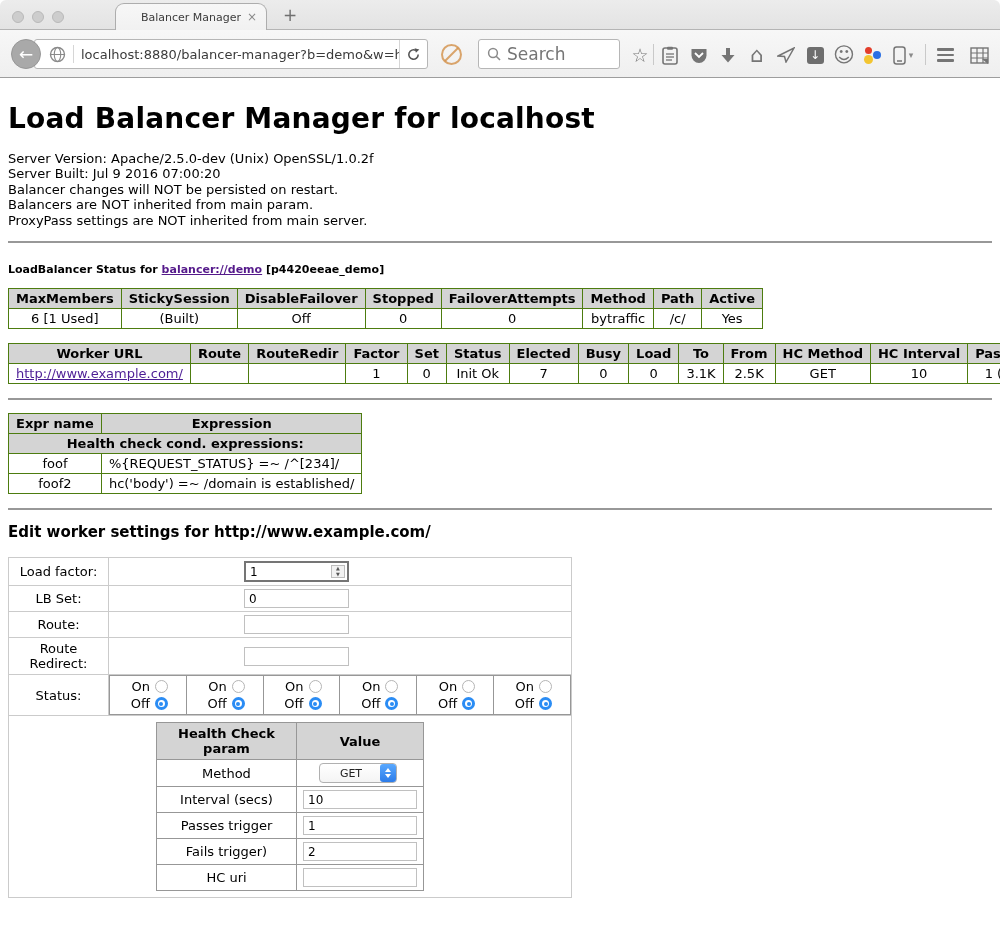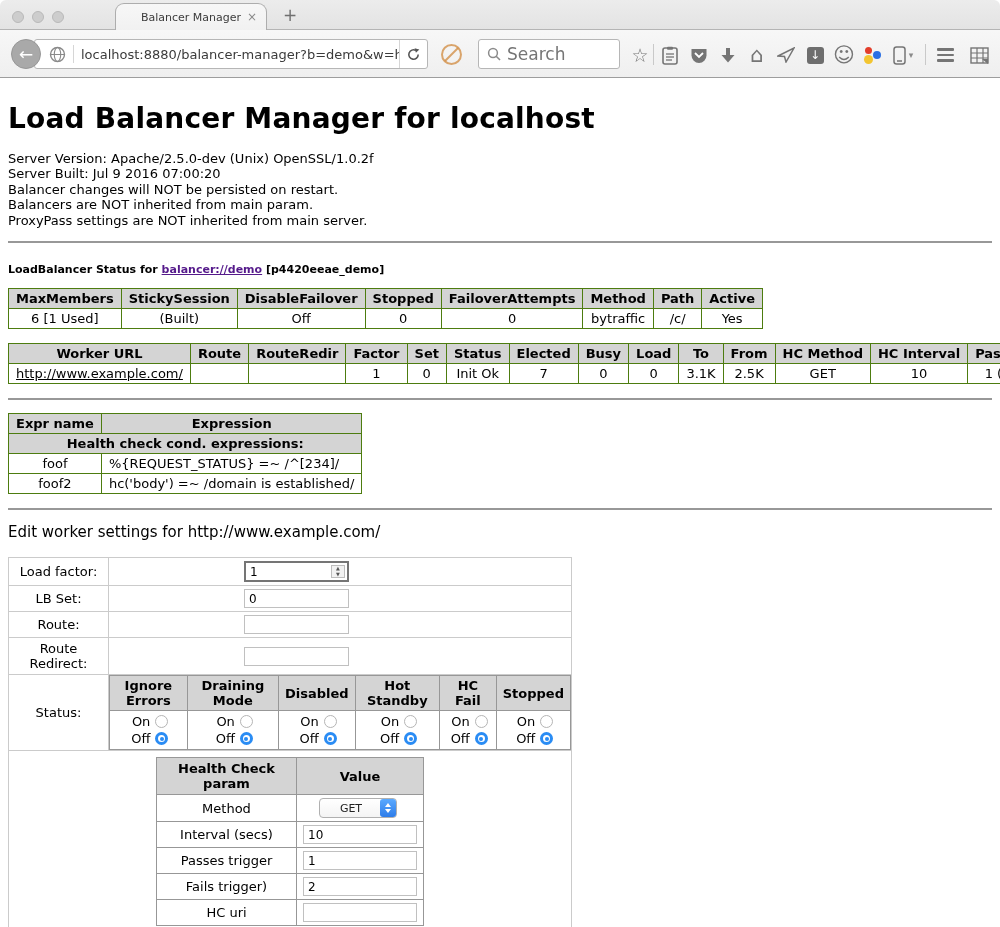--- a/index.html
+++ b/index.html
@@ -43,26 +43,26 @@
   .dots .y { width:9px; height:9px; background:#f3c530; left:1px; bottom:0; }
   .extdl { width:17px; height:17px; background:#6e6e6e; border-radius:3px; color:#fff; font-size:12px; display:flex; align-items:center; justify-content:center; }
 
   
   .content { padding:0 8px; color:#000; }
   h1.pg { font-size:28px; font-weight:bold; margin:24px 0 16px; letter-spacing:0.2px; }
   .srv div { font-size:13px; line-height:15.4px; }
   hr.rule { border:none; height:2px; background:#989898; margin:13px 0; }
   h3.sec { font-size:11px; font-weight:bold; margin:20px 0 12px; }
   h3.sec a { color:#551a8b; }
-  h3.sec2 { font-size:15px; font-weight:normal; margin:4px 0 16px; }
+  h3.sec2 { font-size:15px; font-weight:bold; margin:4px 0 16px; }
 
   table.dt { border-collapse:collapse; font-size:13px; margin-bottom:14px; }
   table.dt th, table.dt td { border:1px solid #4d7c0f; padding:2px 7px; text-align:center; white-space:nowrap; }
   table.dt th { background:#d4d4d4; font-weight:bold; }
-  table.dt a { color:#000000; }
+  table.dt a { color:#4c1d95; }
   table.dt td.l { text-align:left; }
   .emptyc { min-width:28px; }
 
   
   table.ft { border-collapse:collapse; font-size:13px; width:564px; }
   table.ft > tbody > tr > td { border:1px solid #cbcbcb; padding:3px 4px; }
   td.flabel { width:100px; text-align:center; }
   td.fval  { padding-left:135px !important; }
   .ti { width:105px; height:19px; border:1px solid #c0c0c0; font:12px "DejaVu Sans",sans-serif; padding:1px 4px; }
   .numwrap { display:inline-flex; width:105px; height:21px; border:2px solid #757575; background:#fff; align-items:stretch; vertical-align:middle; }
@@ -357,28 +357,20 @@
       <tr>
         <td class="flabel">Route Redirect:</td>
         <td class="fval"><input class="ti" type="text" value="" style=""></td>
       </tr>
 
       <tr>
         <td class="flabel">Status:</td>
         <td style="padding:0">
           <table class="st">
             <tbody>
-                  <tr>
-              <th>Ignore Errors</th>
-              <th>Draining Mode</th>
-              <th>Disabled</th>
-              <th>Hot Standby</th>
-              <th>HC Fail</th>
-              <th>Stopped</th>
-            </tr>
             <tr>
               <td>
                 <span class="radln">
                         <span class="rl">On</span>
                         <span class="radio"></span>
                       </span>
                 <span class="radln">
                         <span class="rl">Off</span>
                         <span class="radio sel"></span>
                       </span>

